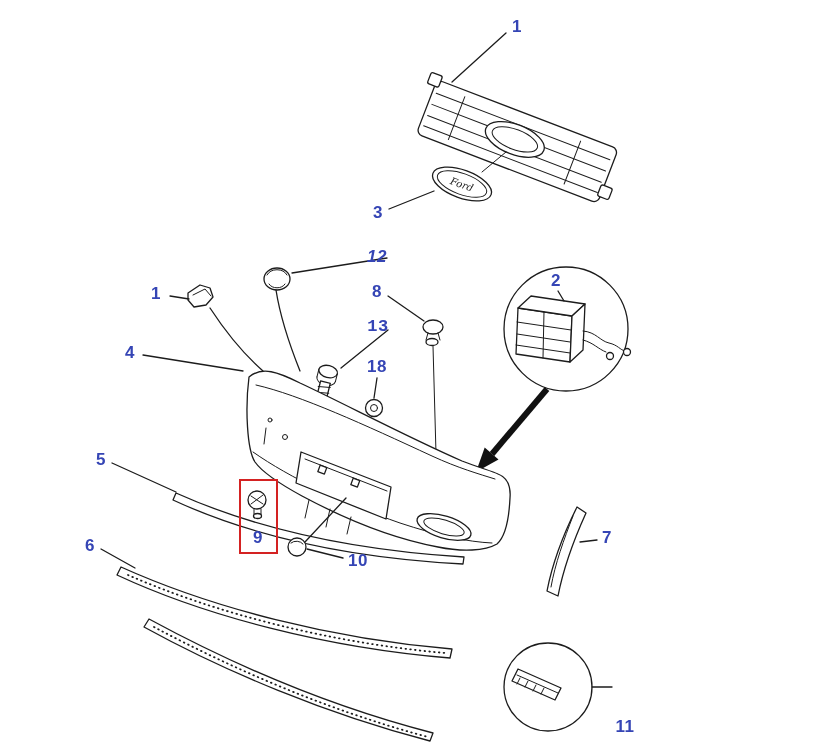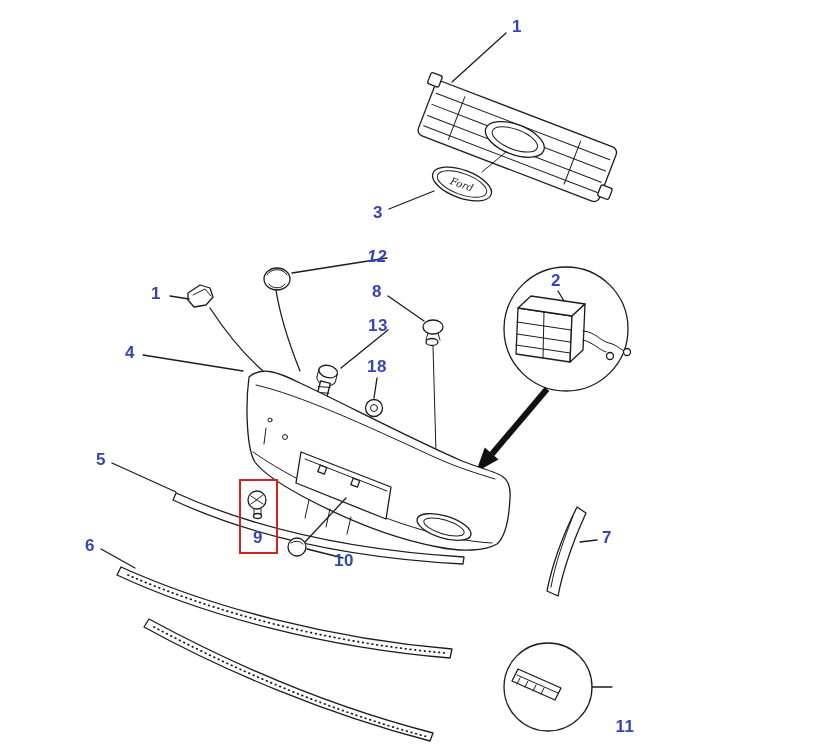--- a/index.html
+++ b/index.html
@@ -183,20 +183,20 @@
   <div class="labels" id="labels-layer">
       <span class="part-label" style="left: 517px; top: 27px;">1</span>
       <span class="part-label" style="left: 556px; top: 281px;">2</span>
       <span class="part-label" style="left: 378px; top: 213px;">3</span>
       <span class="part-label" style="left: 130px; top: 353px;">4</span>
       <span class="part-label" style="left: 101px; top: 460px;">5</span>
       <span class="part-label" style="left: 90px; top: 546px;">6</span>
       <span class="part-label" style="left: 607px; top: 538px;">7</span>
       <span class="part-label" style="left: 377px; top: 292px;">8</span>
       <span class="part-label" style="left: 258px; top: 538px;">9</span>
-      <span class="part-label" style="left: 344px; top: 561px;">10</span>
+      <span class="part-label" style="left: 358px; top: 561px;">10</span>
       <span class="part-label" style="left: 625px; top: 687px; margin-top: 40px;">11</span>
       <span class="part-label" style="left: 377px; top: 257px; font-style: italic;">12</span>
-      <span class="part-label" style="left: 378px; top: 326px;">13</span>
+      <span class="part-label" style="left: 378px; top: 326px; font-family: Liberation Mono, monospace;">13</span>
       <span class="part-label" style="left: 377px; top: 367px;">18</span>
       <span class="part-label" style="left: 156px; top: 294px;">1</span>
     </div>
 </div>
 
 </body></html>

